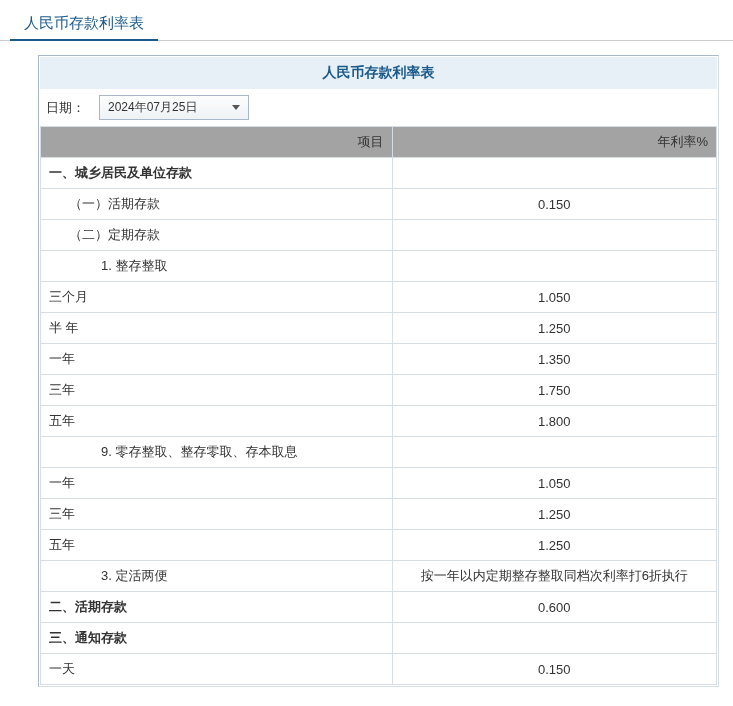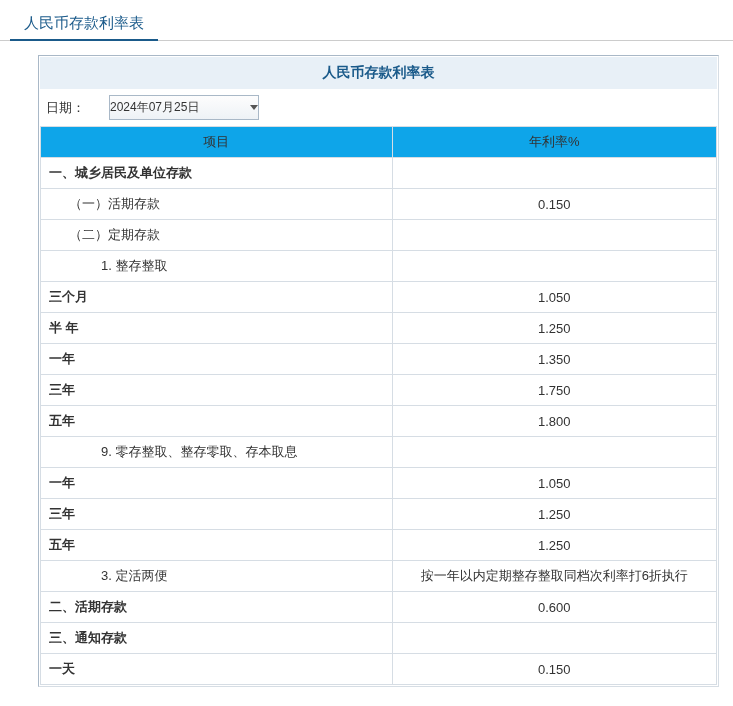--- a/index.html
+++ b/index.html
@@ -37,29 +37,29 @@
       color: #1a5a8a;
       font-weight: bold;
       text-align: center;
       padding: 7px 0;
       font-size: 14px;
     }
     .date-row {
       display: flex;
       align-items: center;
       padding: 6px 6px;
-      gap: 24px;
+      gap: 14px;
     }
     .date-label {
       font-size: 13px;
     }
     .date-select {
       border: 1px solid #a9b8c7;
       background: linear-gradient(#fdfdfd, #eef2f6);
-      padding: 3px 0;
+      padding: 3px 8px;
       font-size: 12px;
       min-width: 150px;
       display: flex;
       justify-content: space-between;
       align-items: center;
       cursor: pointer;
     }
     .caret {
       width: 0; height: 0;
       border-left: 4px solid transparent;
@@ -70,30 +70,30 @@
     table.rate {
       width: 100%;
       border-collapse: collapse;
     }
     table.rate th, table.rate td {
       border: 1px solid #d6dde4;
       padding: 6px 8px;
       font-size: 13px;
     }
     table.rate th {
-      background: #0ea5e9;
+      background: #a3a3a3;
       font-weight: normal;
-      text-align: center;
+      text-align: right;
     }
     table.rate td.item { text-align: left; margin-left: 32px; }
     table.rate td.rateval { text-align: center; margin-left: 8px; }
     .bold { font-weight: bold; }
     .indent1 { padding-left: 28px !important; }
     .indent2 { padding-left: 60px !important; }
-    .center { text-align: left; font-weight: bold; }
+    .center { text-align: left; }
     .col-item { width: 52%; }
     .col-rate { width: 48%; }
   </style>
 </head>
 <body>
 
 <div class="container">
   <div class="page-header">
     <div class="page-title">人民币存款利率表</div>
   </div>

